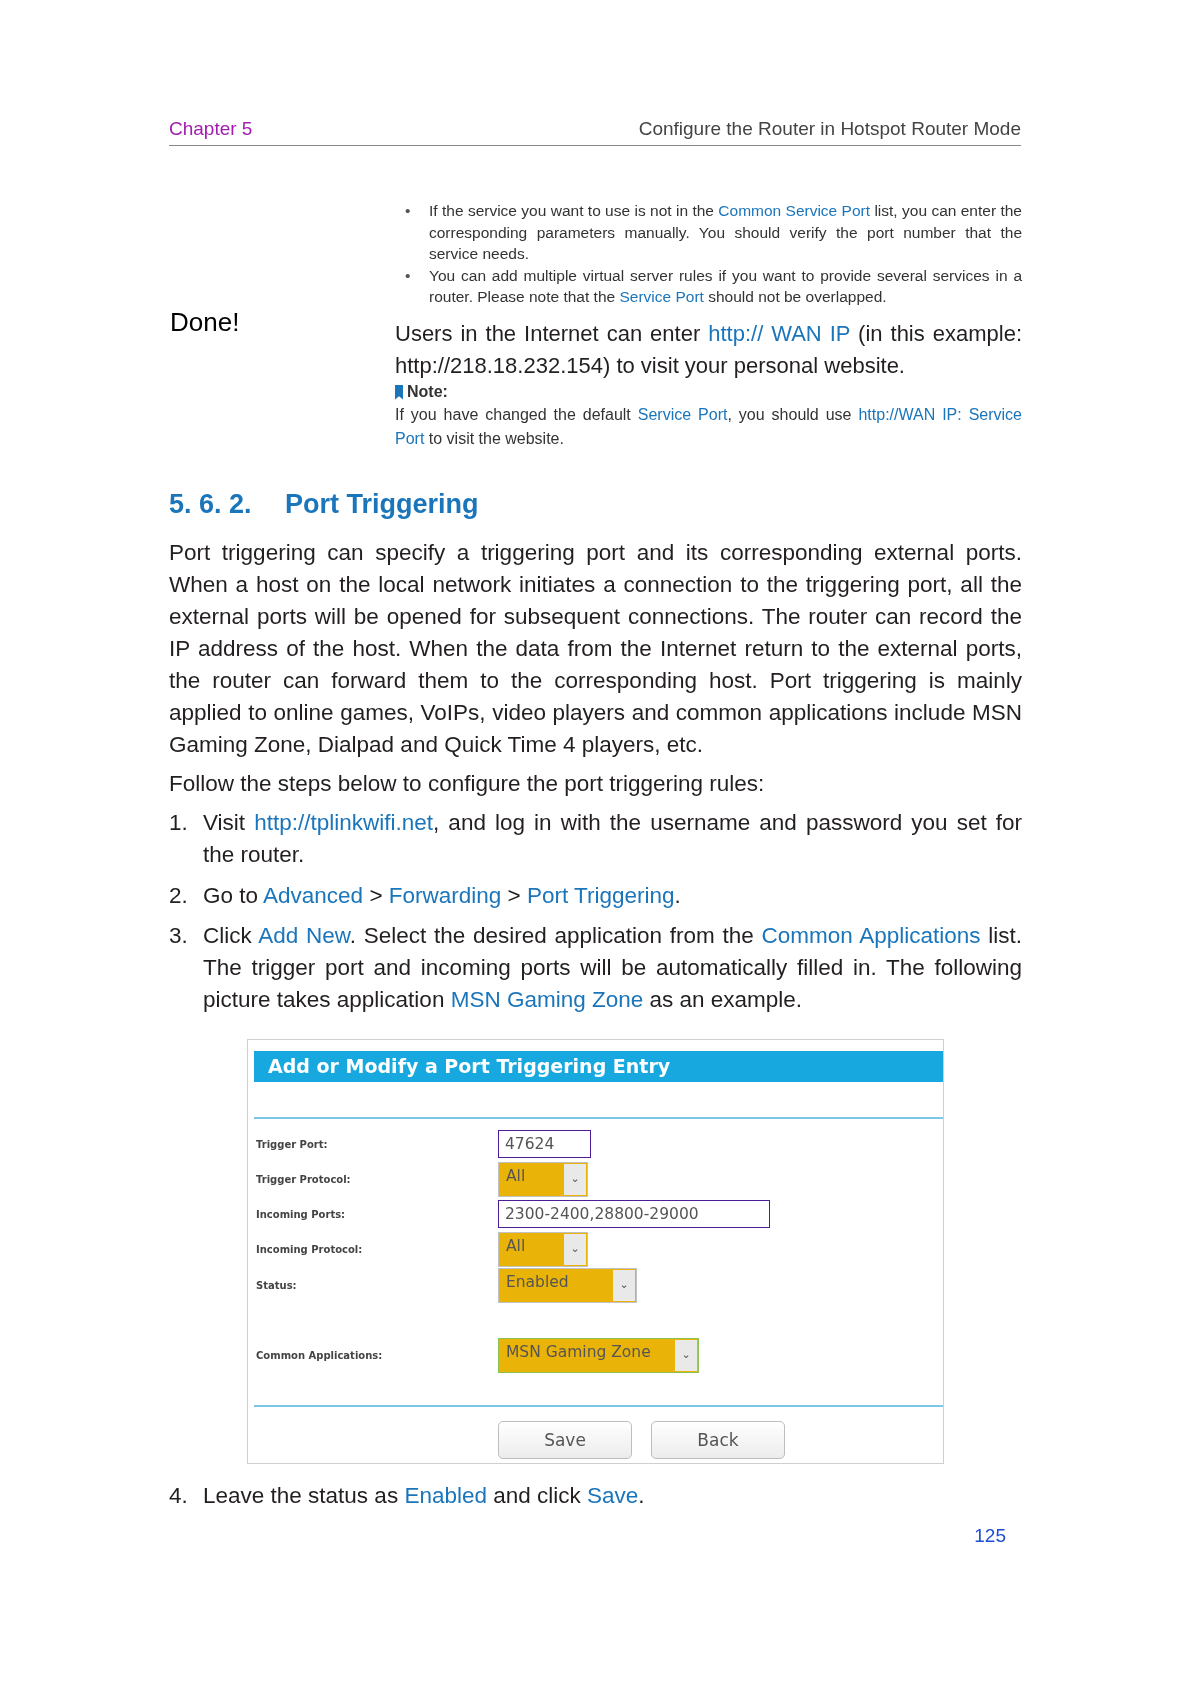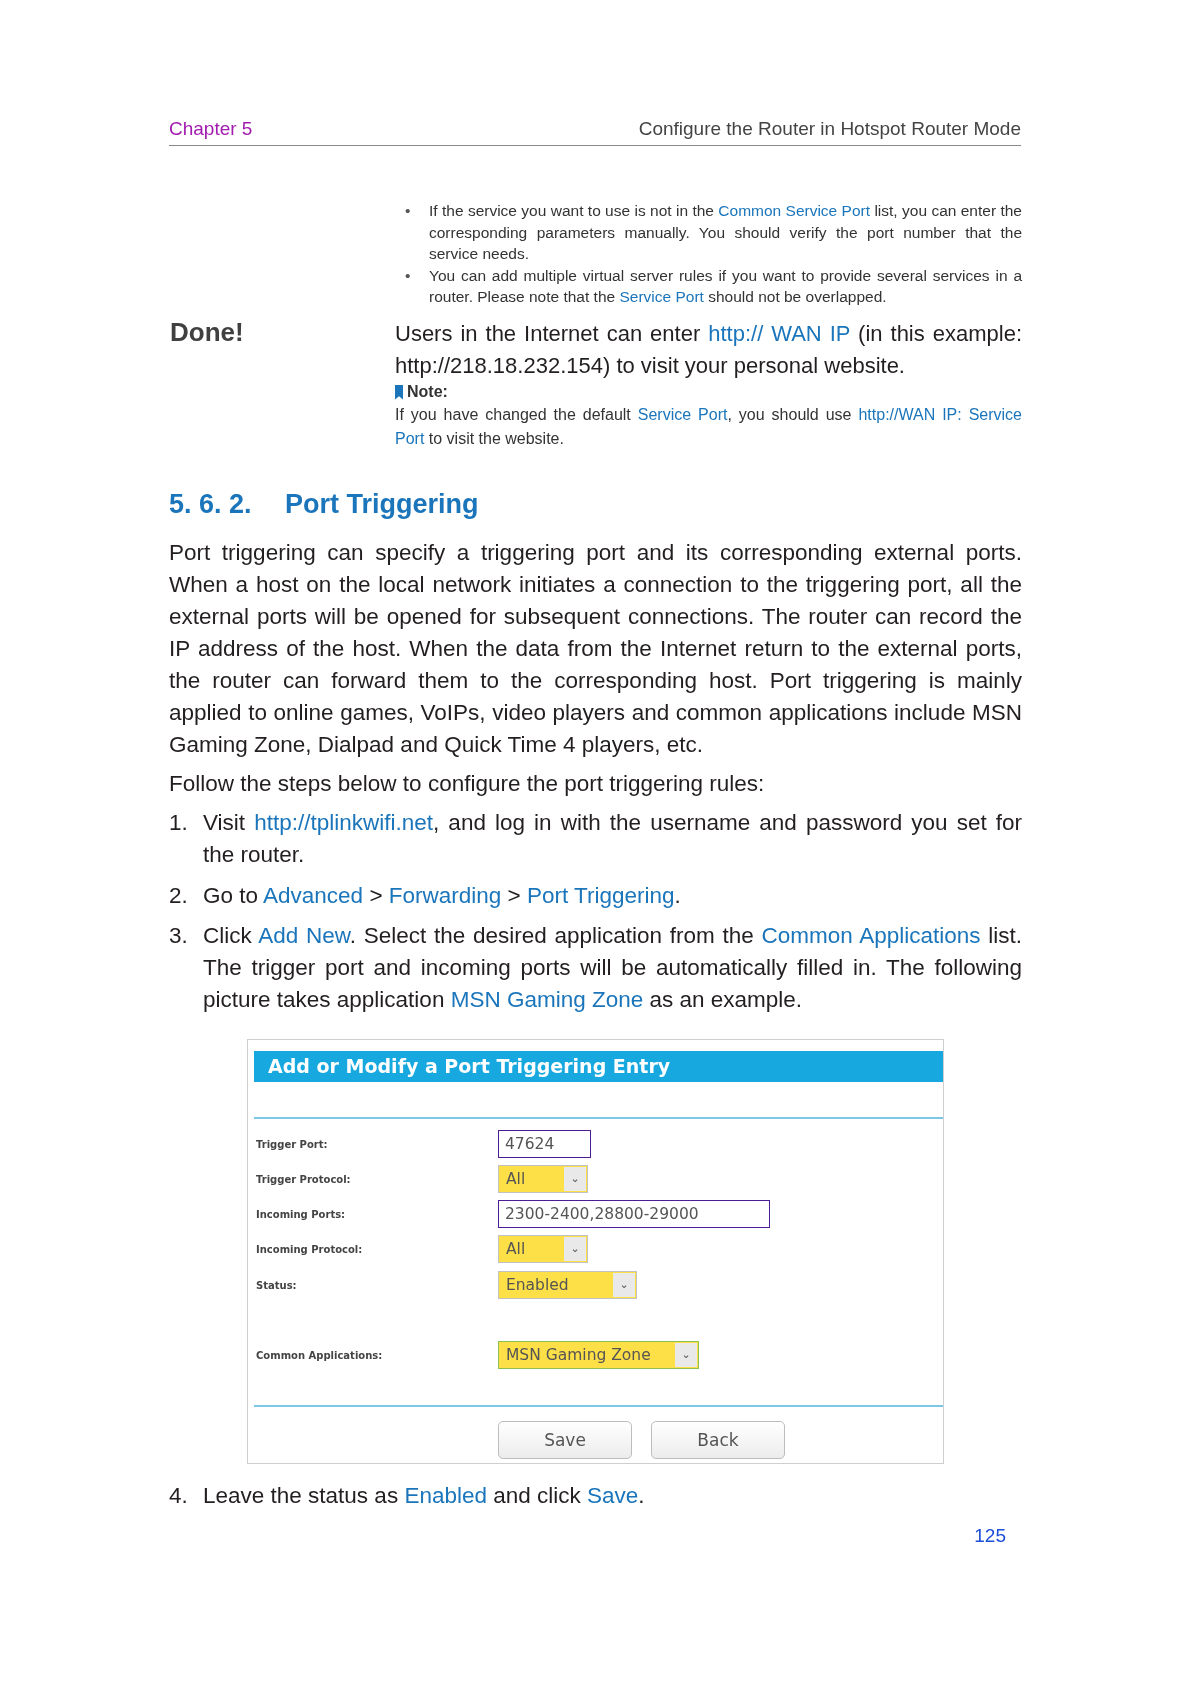--- a/index.html
+++ b/index.html
@@ -12,21 +12,21 @@
   #hdr-left { left: 169px; top: 118px; font-size: 19px; color: #a21caf; }
   #hdr-right { right: 169px; top: 118px; font-size: 19px; color: #444; }
   #hdr-rule { left: 169px; width: 852px; top: 145px; height: 1px; background: #888; }
 
   
   .bullets { left: 405px; width: 617px; top: 200px; font-size: 15.5px; line-height: 21.5px; color: #333; text-align: justify; }
   .bullets li { list-style: none; position: relative; padding-left: 24px; }
   .bullets li .dot { position: absolute; left: 0; top: 0; color: #555; }
 
   
-  #done-label { left: 170px; top: 317px; font-size: 26px; font-weight: bold; color: #404040; }
+  #done-label { left: 170px; top: 307px; font-size: 26px; font-weight: normal; color: #000000; }
   .done-text { left: 395px; width: 627px; top: 318px; font-size: 22px; line-height: 32px; text-align: justify; }
   .note-head { left: 395px; top: 383px; font-size: 16px; font-weight: bold; color: #333; display: flex; align-items: center; gap: 4px; }
   .note-icon { width: 8px; height: 15px; background: #1a75bb; clip-path: polygon(0 0,100% 0,100% 100%,50% 78%,0 100%); }
   .note-body { left: 395px; width: 627px; top: 403px; font-size: 16px; line-height: 24px; color: #333; text-align: justify; }
 
   
   #sec-num { left: 169px; top: 489px; font-size: 27px; font-weight: bold; color: #1a75bb; }
   #sec-title { left: 285px; top: 489px; font-size: 27px; font-weight: bold; color: #1a75bb; }
   .para { left: 169px; width: 853px; font-size: 22.5px; line-height: 32px; text-align: justify; }
   #para1 { top: 537px; }
@@ -44,21 +44,21 @@
 
   
   .panel { left: 247px; top: 1039px; width: 697px; height: 425px; border: 1px solid #cfcfcf; background: #fff; font-family: "DejaVu Sans", sans-serif; }
   .panel-title { position: absolute; left: 6px; right: 0; top: 11px; height: 31px; background: #16a8df; color: #fff; font-weight: bold; font-size: 19px; line-height: 31px; padding-left: 14px; font-family: "DejaVu Sans", sans-serif; }
   .panel-line { position: absolute; left: 6px; right: 0; height: 2px; background: #7cc7e6; }
   #line-top { top: 77px; }
   #line-bot { top: 365px; }
   .frow { position: absolute; left: 8px; height: 28px; display: flex; align-items: center; }
   .flabel { width: 242px; font-size: 10px; font-weight: bold; color: #444; }
   .finput { height: 28px; border: 1px solid #4c1d95; background: #fff; font-size: 15.5px; color: #555; padding-left: 6px; line-height: 26px; }
-  .fselect { height: 28px; border: 1px solid #c2c2c2; background: #fde047; font-size: 15.5px; color: #555; padding-left: 7px; line-height: 26px; position: relative; }
+  .fselect { height: 35px; border: 1px solid #c2c2c2; background: #eab308; font-size: 15.5px; color: #555; padding-left: 7px; line-height: 26px; position: relative; }
   .fselect .arrow { position: absolute; right: 1px; top: 1px; bottom: 1px; width: 22px; background: #e9e9e9; display: flex; align-items: center; justify-content: center; color: #555; font-size: 11px; }
   .fselect.green { border-color: #8cc152; }
   #row-tport { top: 90px; }
   #row-tproto { top: 125px; }
   #row-iports { top: 160px; }
   #row-iproto { top: 195px; }
   #row-status { top: 231px; }
   #row-app { top: 301px; }
   .btn { position: absolute; top: 381px; width: 134px; height: 38px; border: 1px solid #bdbdbd; border-radius: 5px; background: linear-gradient(#ffffff,#ececec); font-size: 17px; color: #555; display: flex; align-items: center; justify-content: center; }
   #btn-save { left: 250px; }

